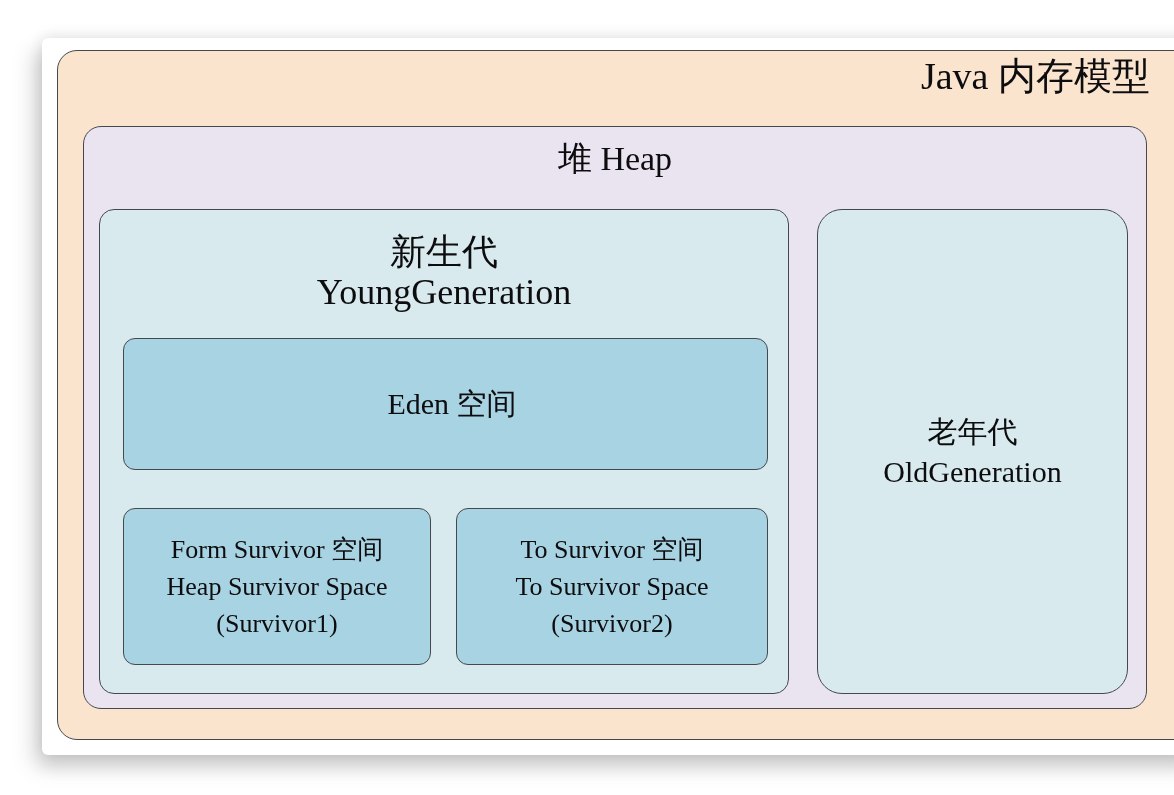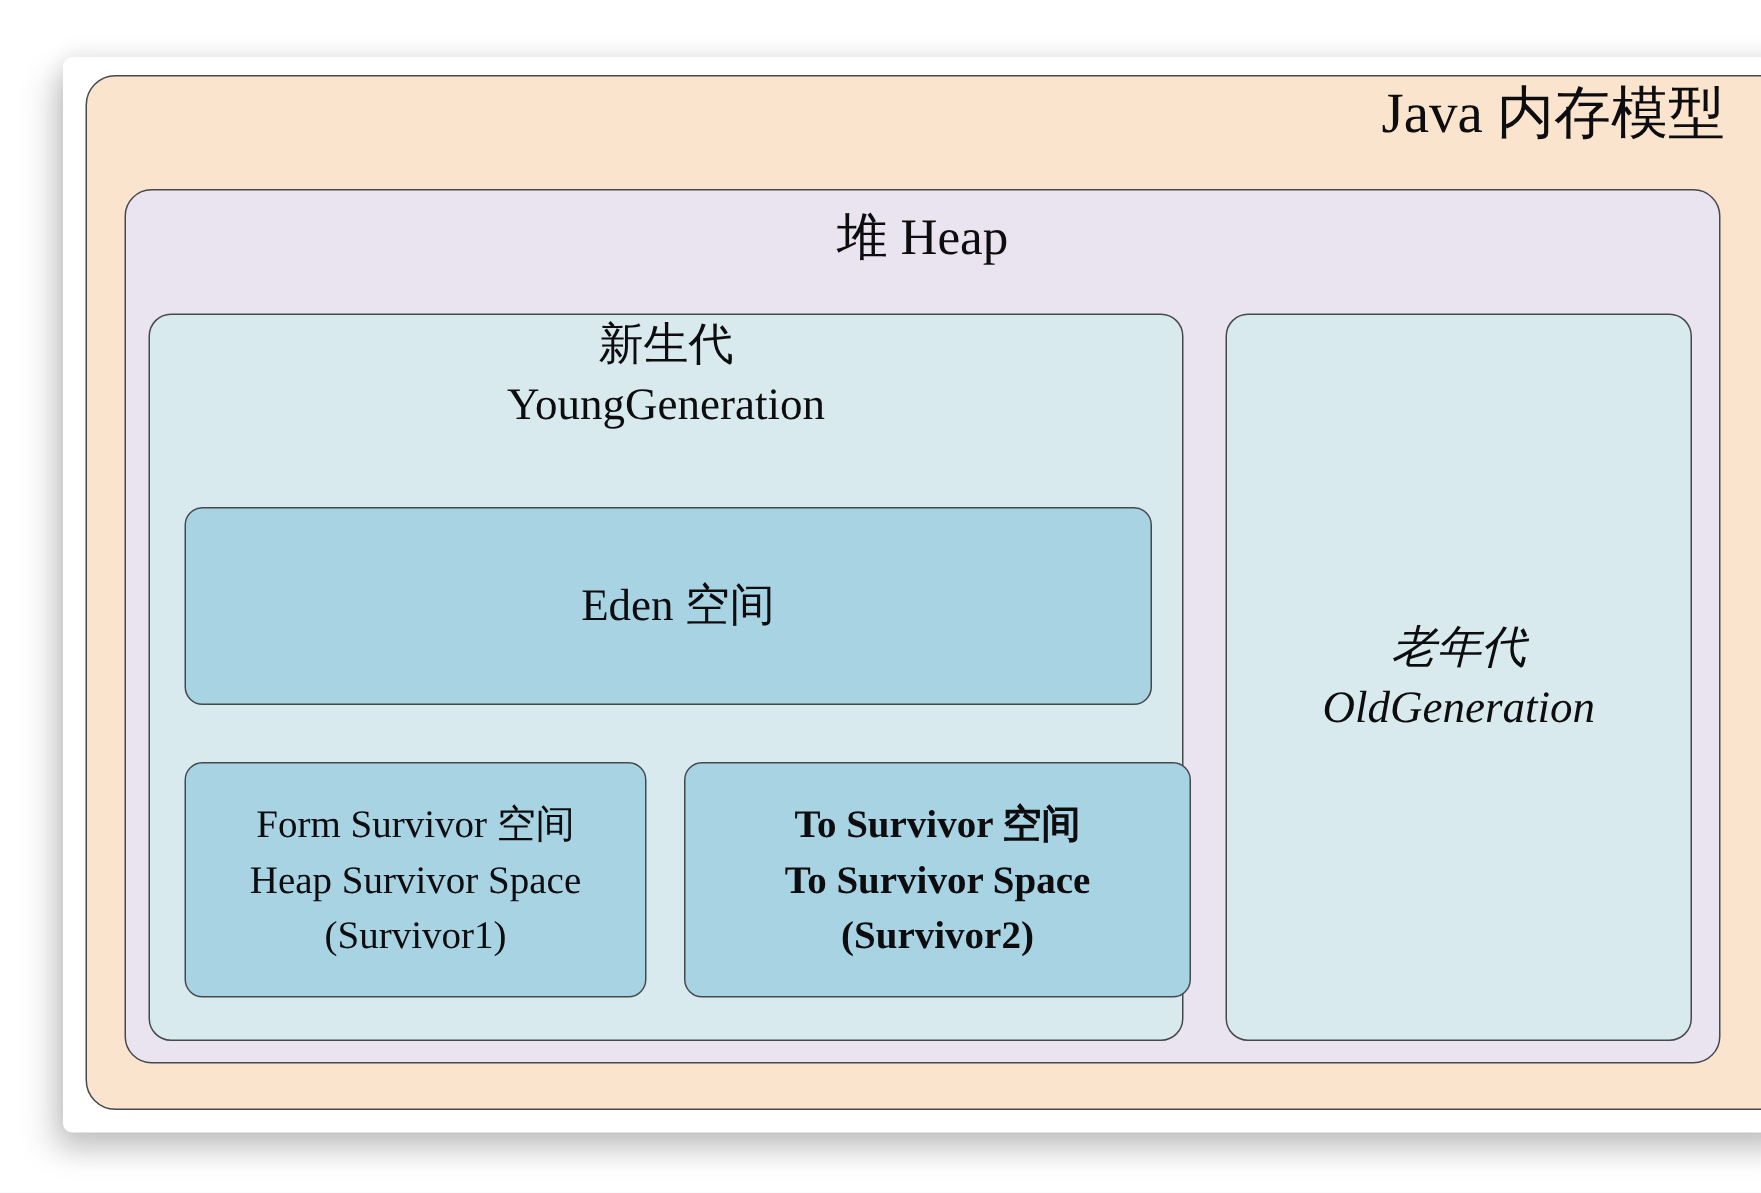--- a/index.html
+++ b/index.html
@@ -63,22 +63,23 @@
   }
   .younggen {
     left: 15px;
     top: 82px;
     width: 690px;
     height: 485px;
     background: var(--generation-bg, #d9eaee);
     border-radius: 15px;
   }
   .gen-title {
+    margin-top: 22px;
     text-align: center;
-    font-size: 30px;
+    font-size: 36px;
     line-height: 40px;
   }
   .eden {
     left: 23px;
     top: 128px;
     width: 645px;
     height: 132px;
     background: var(--space-bg, #a8d3e2);
     border-radius: 12px;
     display: flex;
@@ -97,36 +98,35 @@
     border-radius: 12px;
     display: flex;
     flex-direction: column;
     align-items: center;
     justify-content: center;
     text-align: center;
     font-size: 26px;
     line-height: 37px;
   }
   .survivor-from { left: 23px;  width: 308px; }
-  .survivor-to   { left: 356px; width: 338px; font-weight: bold; }
+  .survivor-to   { left: 356px; width: 312px; }
   .oldgen {
     left: 733px;
     top: 82px;
     width: 311px;
     height: 485px;
     background: var(--generation-bg, #d9eaee);
-    border-radius: 15px;
+    border-radius: 25px;
     display: flex;
     flex-direction: column;
     align-items: center;
     justify-content: center;
     text-align: center;
     font-size: 30px;
     line-height: 40px;
-    font-style: italic;
   }
 </style>
 </head>
 <body>
 
 <div class="canvas">
   <div class="card">
     <div class="box outer">
 
       <div class="outer-title">Java 内存模型</div>

